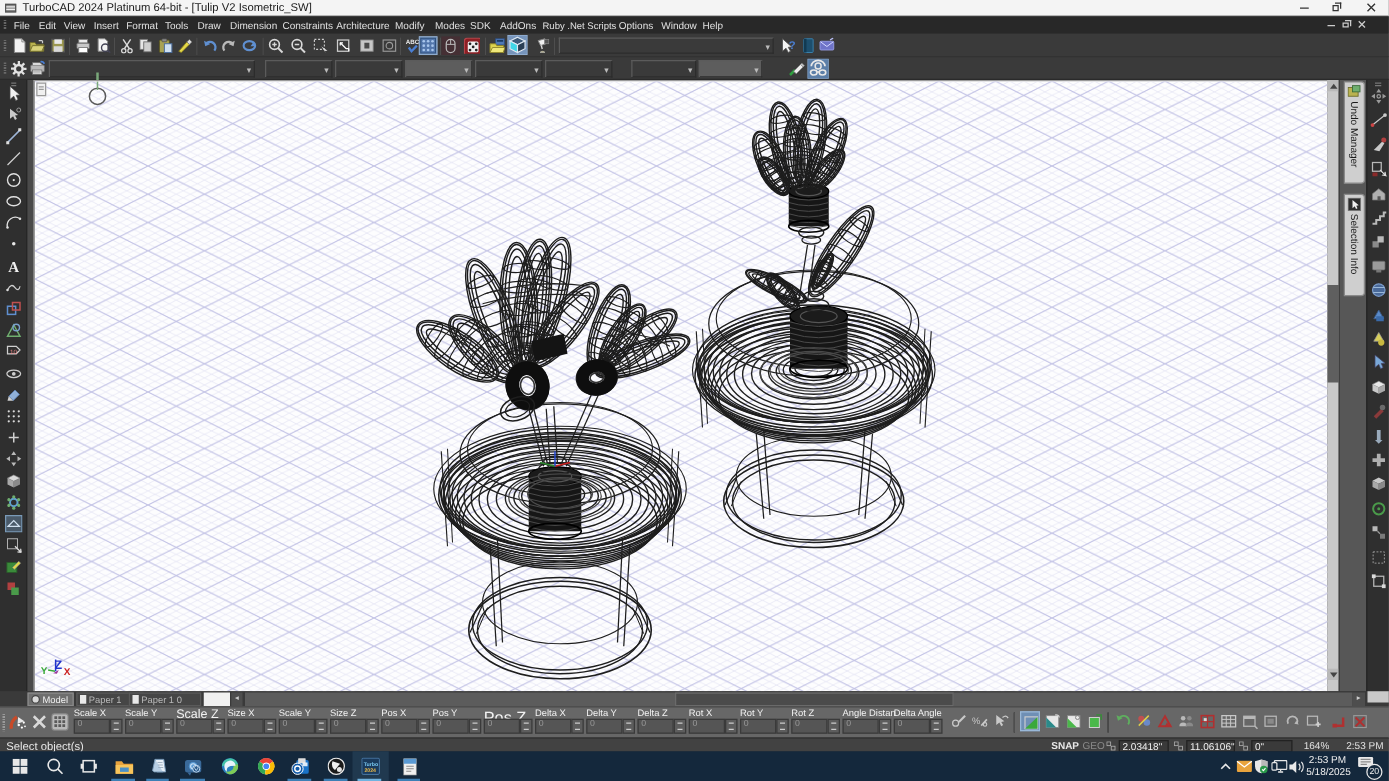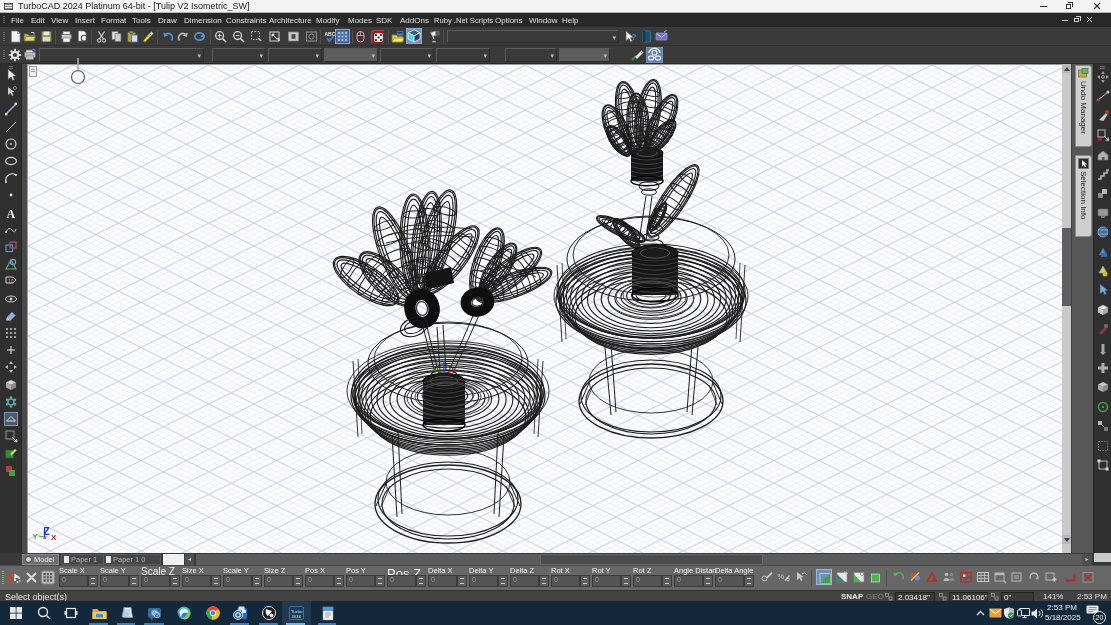--- a/index.html
+++ b/index.html
@@ -1380,21 +1380,21 @@
       </svg>
     </div>
 <div class="abs" style="left:949px;top:0.5px;width:39px;height:10px;background:#3a3a3a;border:1px solid #222;font-size:8px;color:#f0f0f0;padding:0 2px;line-height:9px">11.06106"</div>
 <div class="abs" style="left:991px;top:2px;width:8px;height:8px">
       <svg width="8" height="8" viewBox="0 0 8 8">
         <rect x="0.5" y="0.5" width="3" height="3" fill="none" stroke="#aaa" stroke-width="0.7"></rect>
         <rect x="4" y="4" width="3" height="3" fill="none" stroke="#aaa" stroke-width="0.7"></rect>
       </svg>
     </div>
 <div class="abs" style="left:1001px;top:0.5px;width:33px;height:10px;background:#3a3a3a;border:1px solid #222;font-size:8px;color:#f0f0f0;padding:0 2px;line-height:9px">0"</div>
-<span class="abs" style="left:1043px;top:1px;font-size:8px;color:#e0e0e0">141%</span>
+<span class="abs" style="left:1043px;top:1px;font-size:8px;color:#e0e0e0">164%</span>
 <span class="abs" style="left:1077px;top:1px;font-size:8px;color:#e0e0e0">2:53 PM</span>
 </div>
 <div class="abs" style="left:0;top:601px;width:1111px;height:24px;background:#14283c">
 <div class="abs" style="left:10px;top:6.0px;width:12px;height:12px">
       <svg width="12" height="12" viewBox="0 0 12 12">
         <rect x="0" y="0" width="5.7" height="5.7" fill="#e8e8e8"></rect>
         <rect x="6.5" y="0" width="5.7" height="5.7" fill="#e8e8e8"></rect>
         <rect x="0" y="6.5" width="5.7" height="5.7" fill="#e8e8e8"></rect>
         <rect x="6.5" y="6.5" width="5.7" height="5.7" fill="#e8e8e8"></rect>
       </svg>

